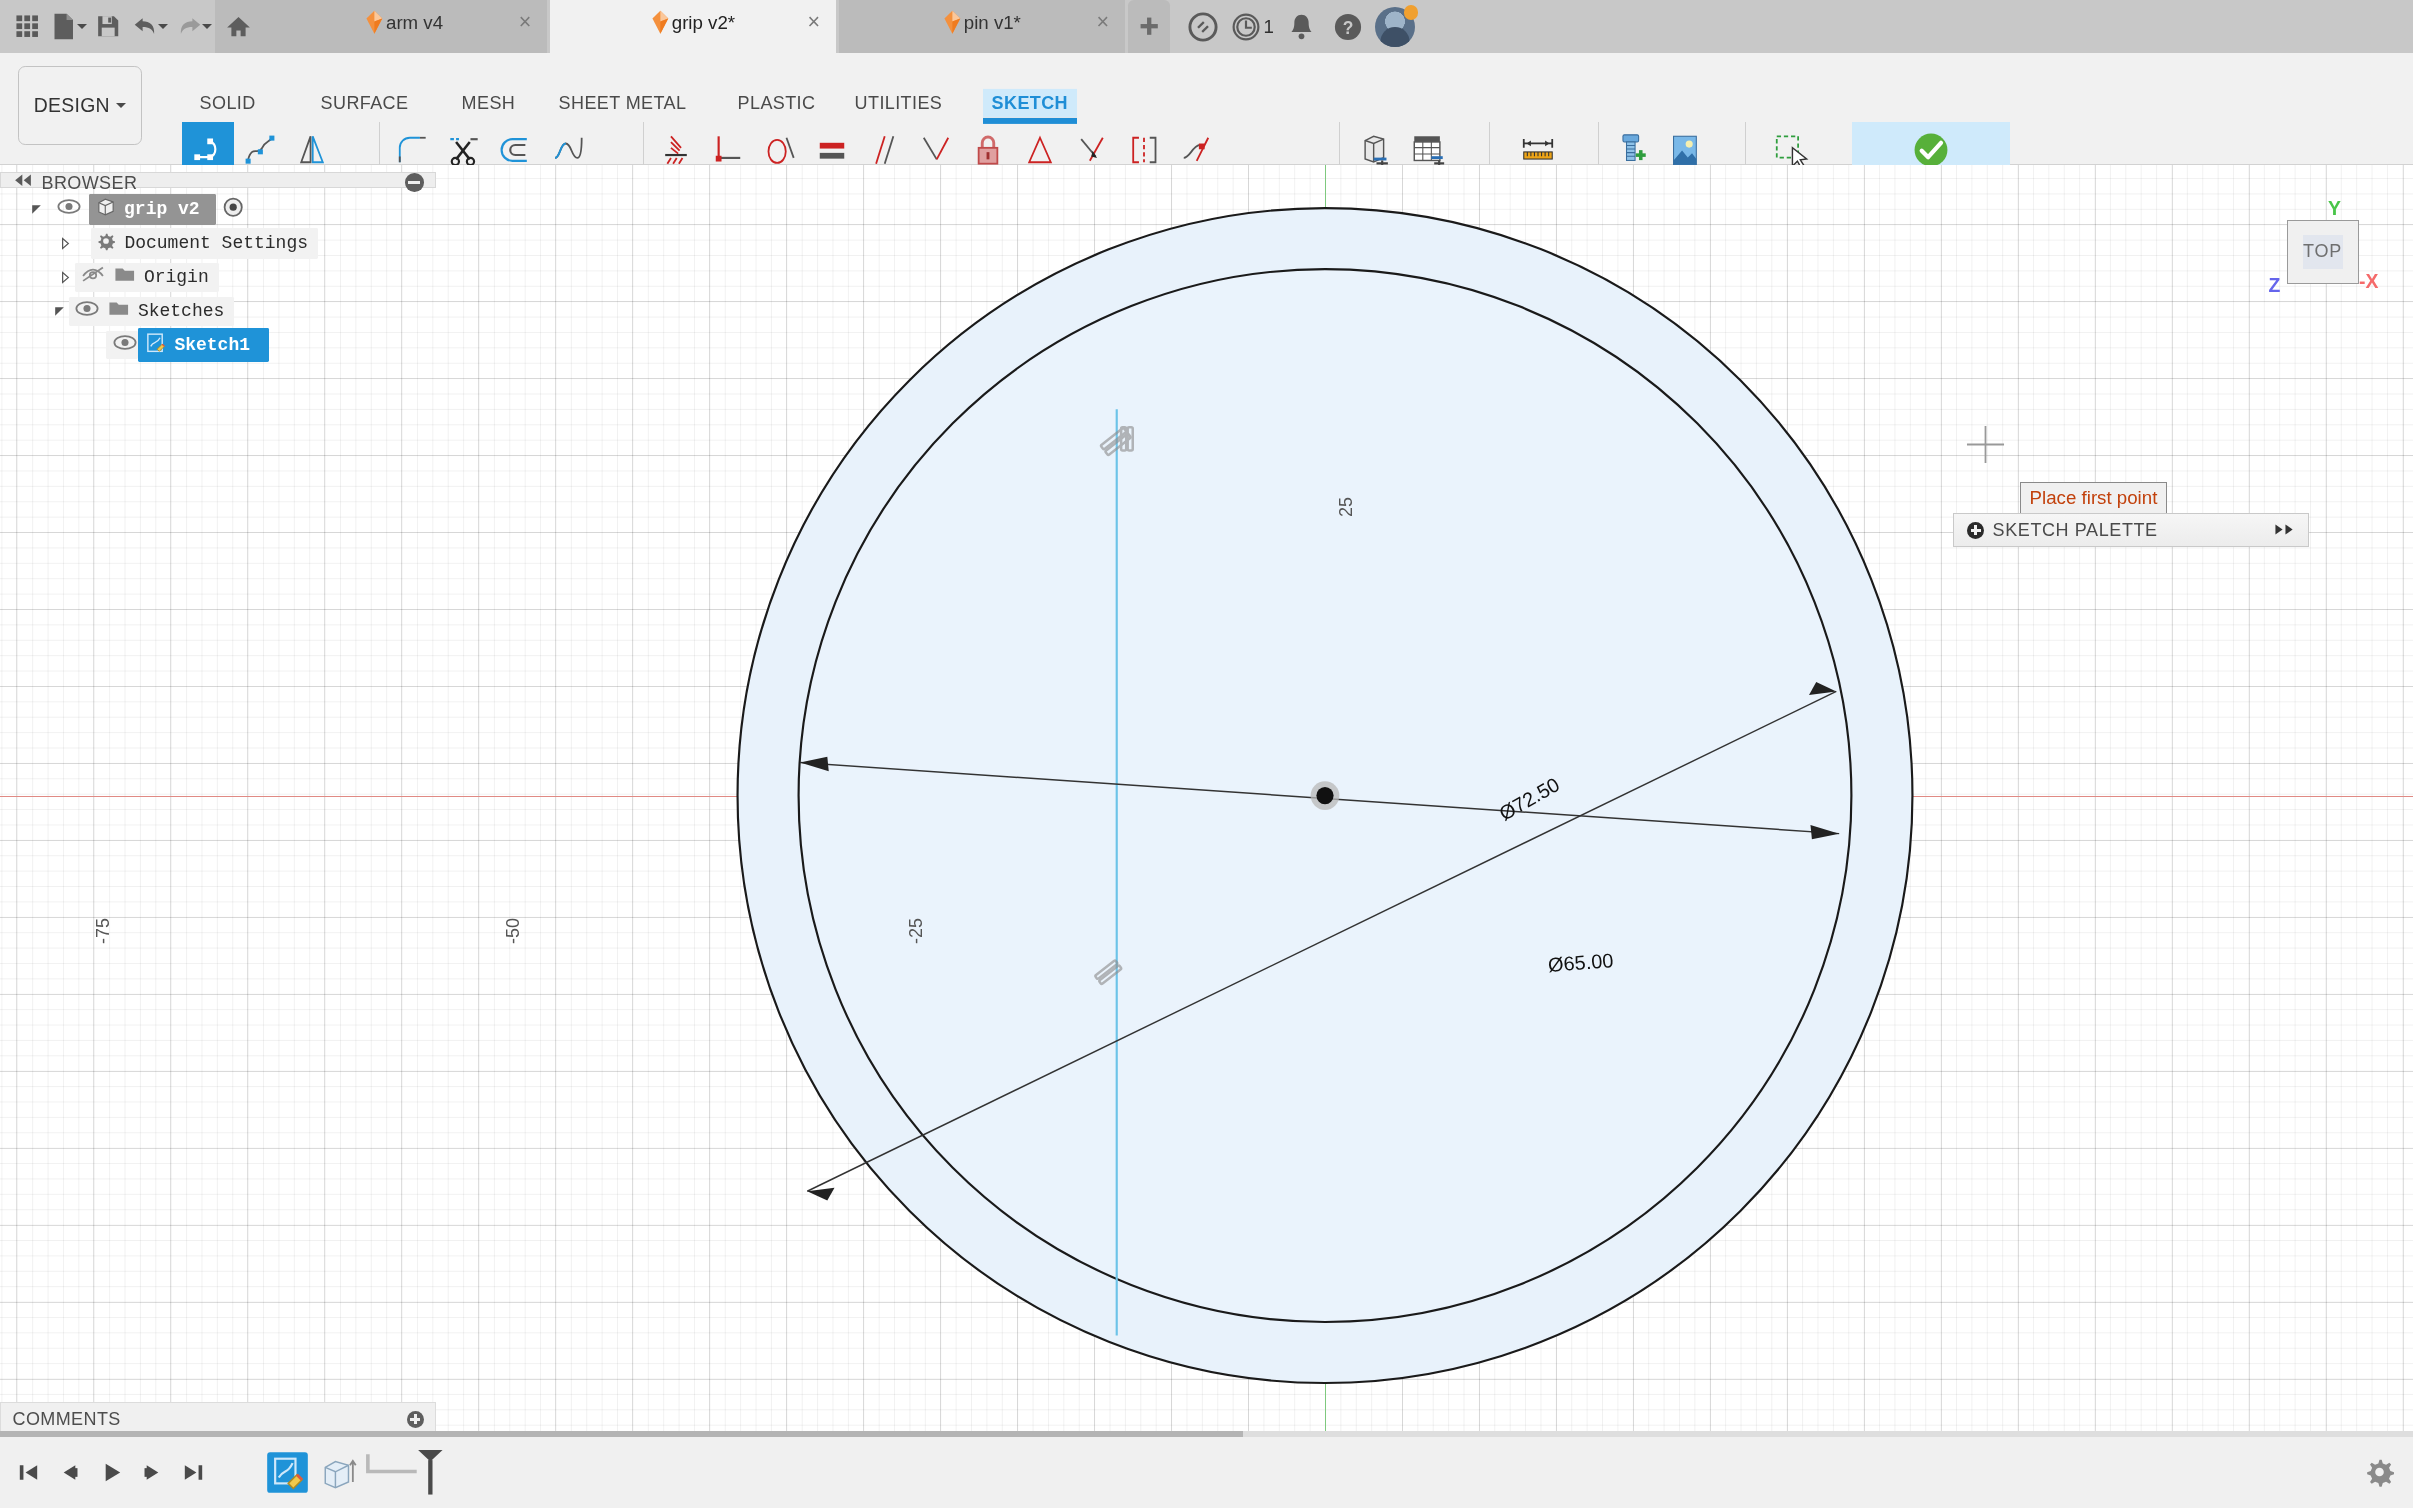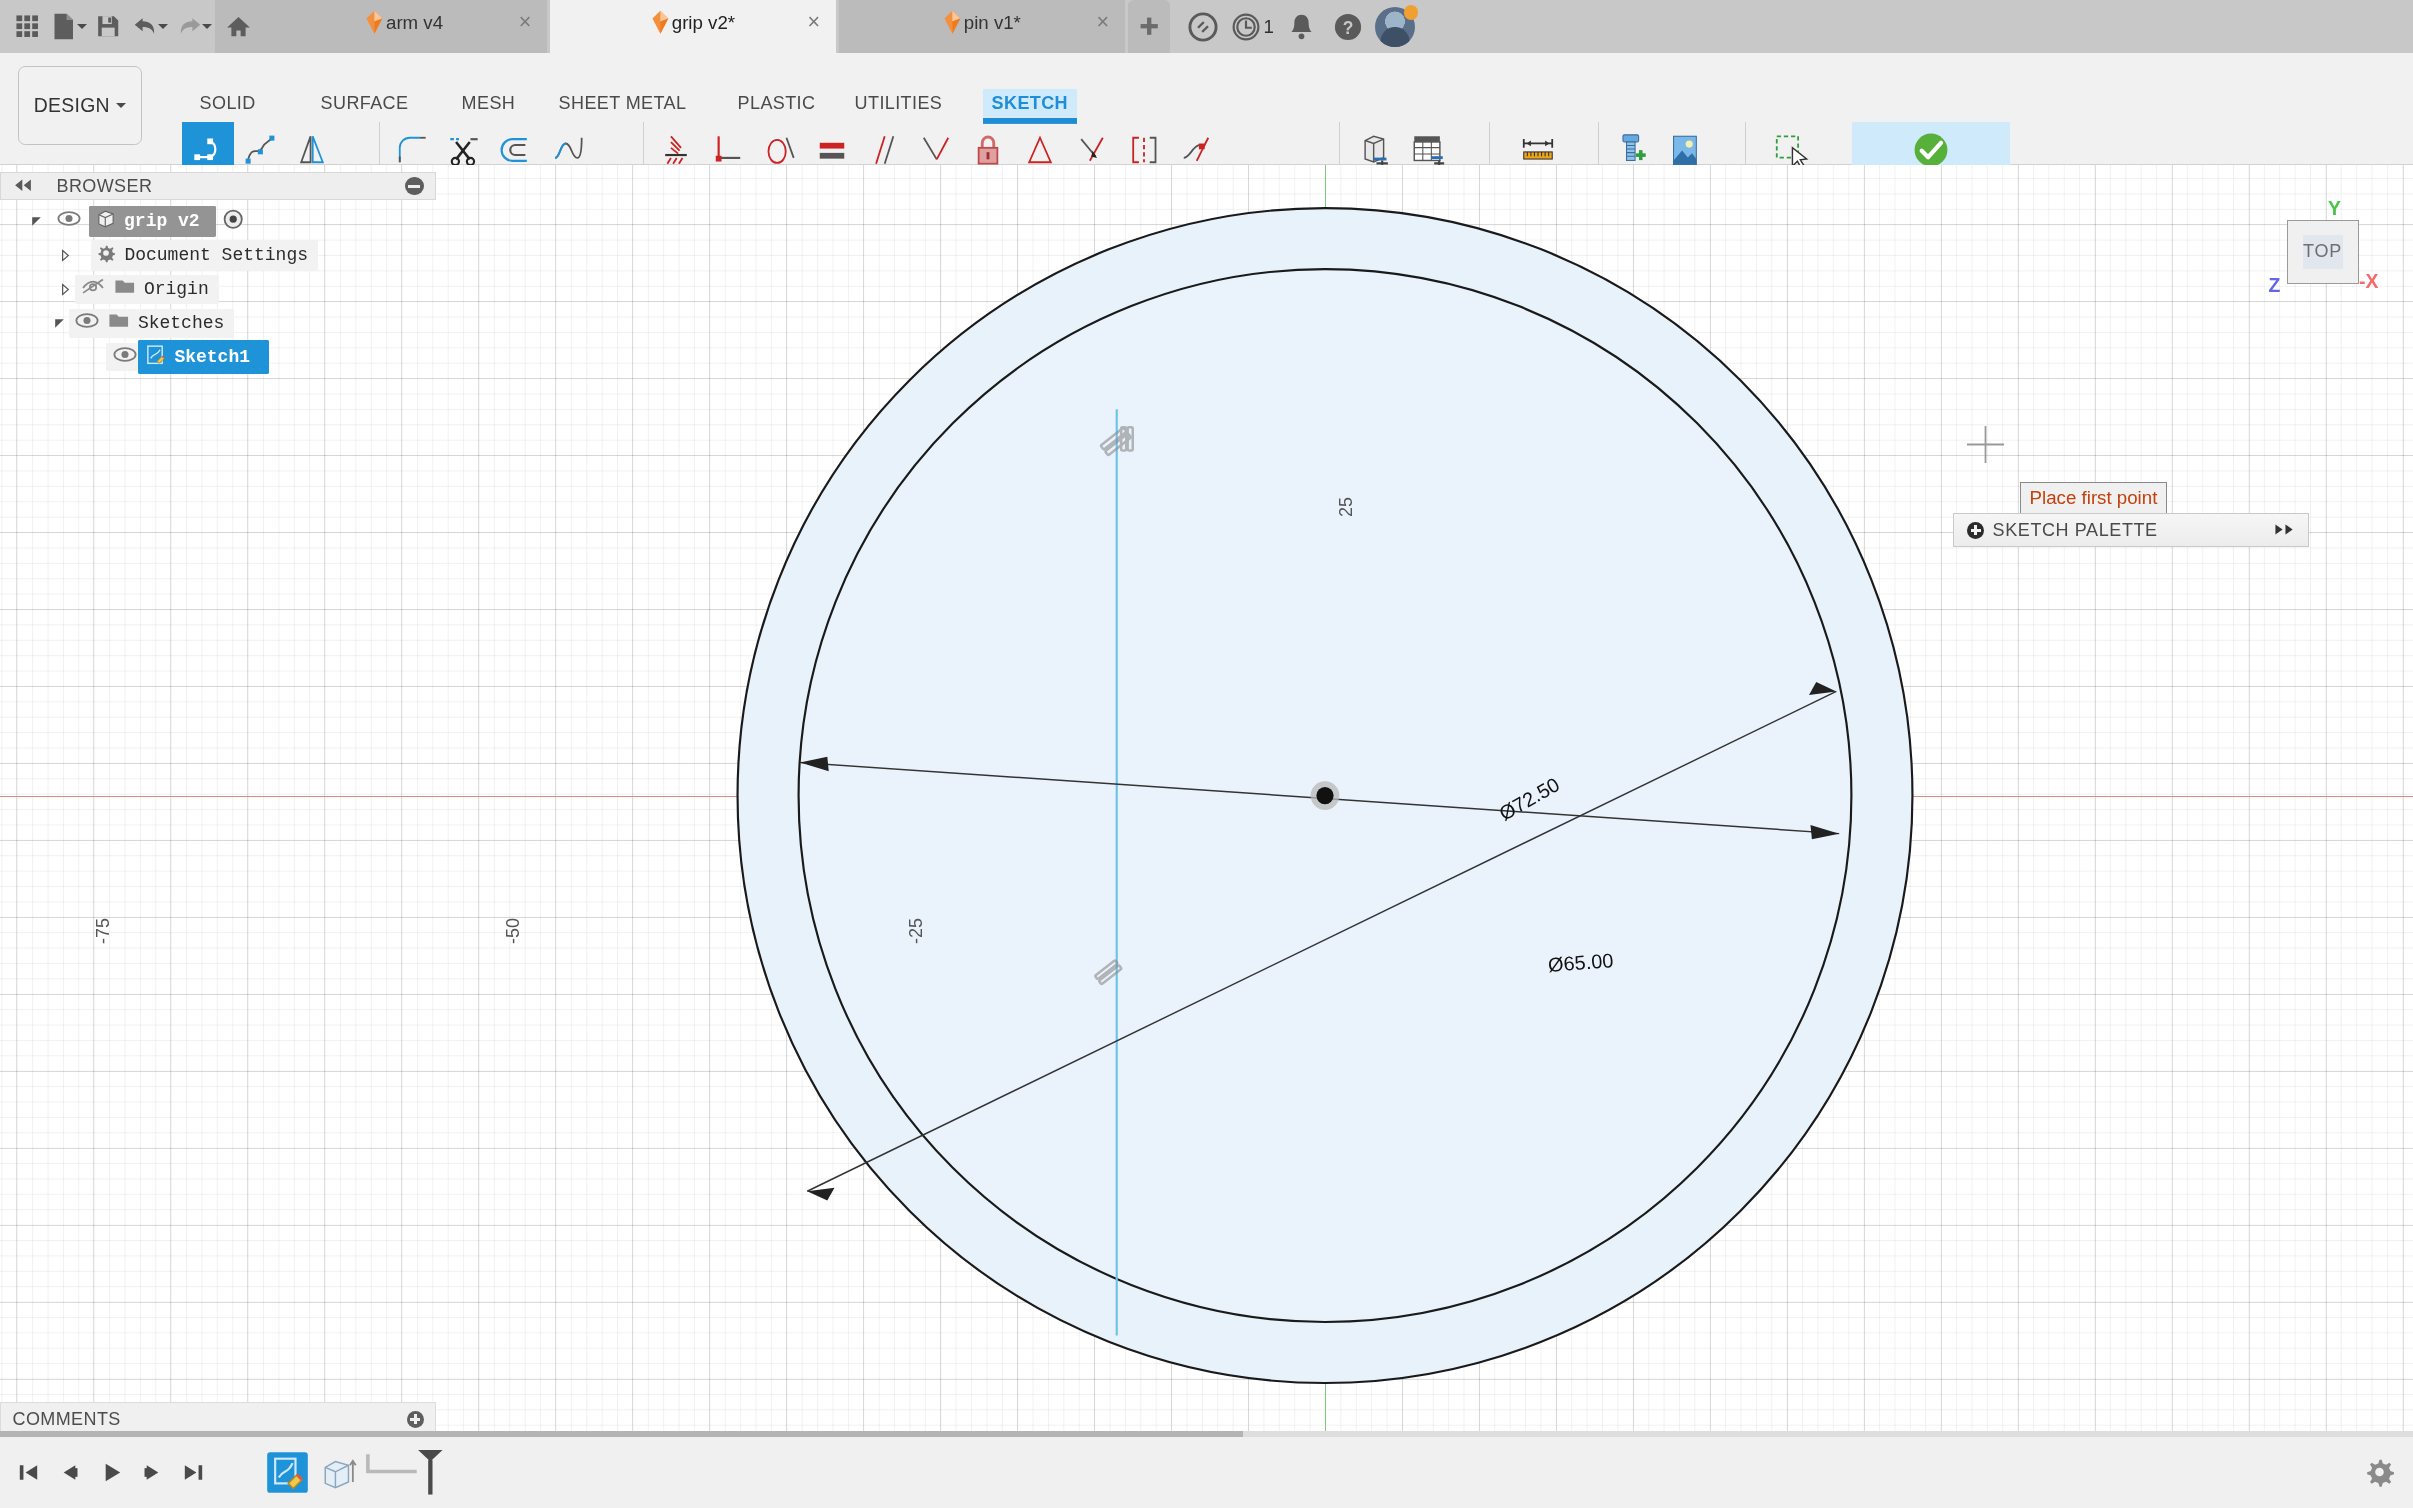--- a/index.html
+++ b/index.html
@@ -91,22 +91,22 @@
   }
   .vsep { width:0.7px; height:62px; background:#d0d0d0; margin:0 6.5px; align-self:flex-start; }
   .caret { width:0;height:0;border-left:5px solid transparent;border-right:5px solid transparent;border-top:5.7px solid #4a4a4a; display:inline-block; }
   .caret-sm { width:0;height:0;border-left:4.3px solid transparent;border-right:4.3px solid transparent;border-top:5px solid #555; display:inline-block;}
 
   
   #browser {
     position:absolute; left:0; top:172px; width:436px; height:auto; z-index:20;
   }
   #browser-hd {
-    width:436px; height:28px; background:#eeeeee; border:0.7px solid #d8d8d8;
-    display:flex; align-items:center; padding:0 11.5px; gap:24px;
+    width:436px; height:16px; background:#eeeeee; border:0.7px solid #d8d8d8;
+    display:flex; padding:0 11.5px; gap:9px;
   }
   #browser-hd .title { font-size:18px; color:#4d4d4d; letter-spacing:0.4px; }
   #browser-hd .minus {
     margin-left:auto; width:18.7px; height:18.7px; border-radius:50%; background:#5e5e5e;
     position:relative;
   }
   #browser-hd .minus::after {
     content:""; position:absolute; left:3.6px; right:3.6px; top:8px; height:2.9px; background:#eee;
   }
   .tree-row {

